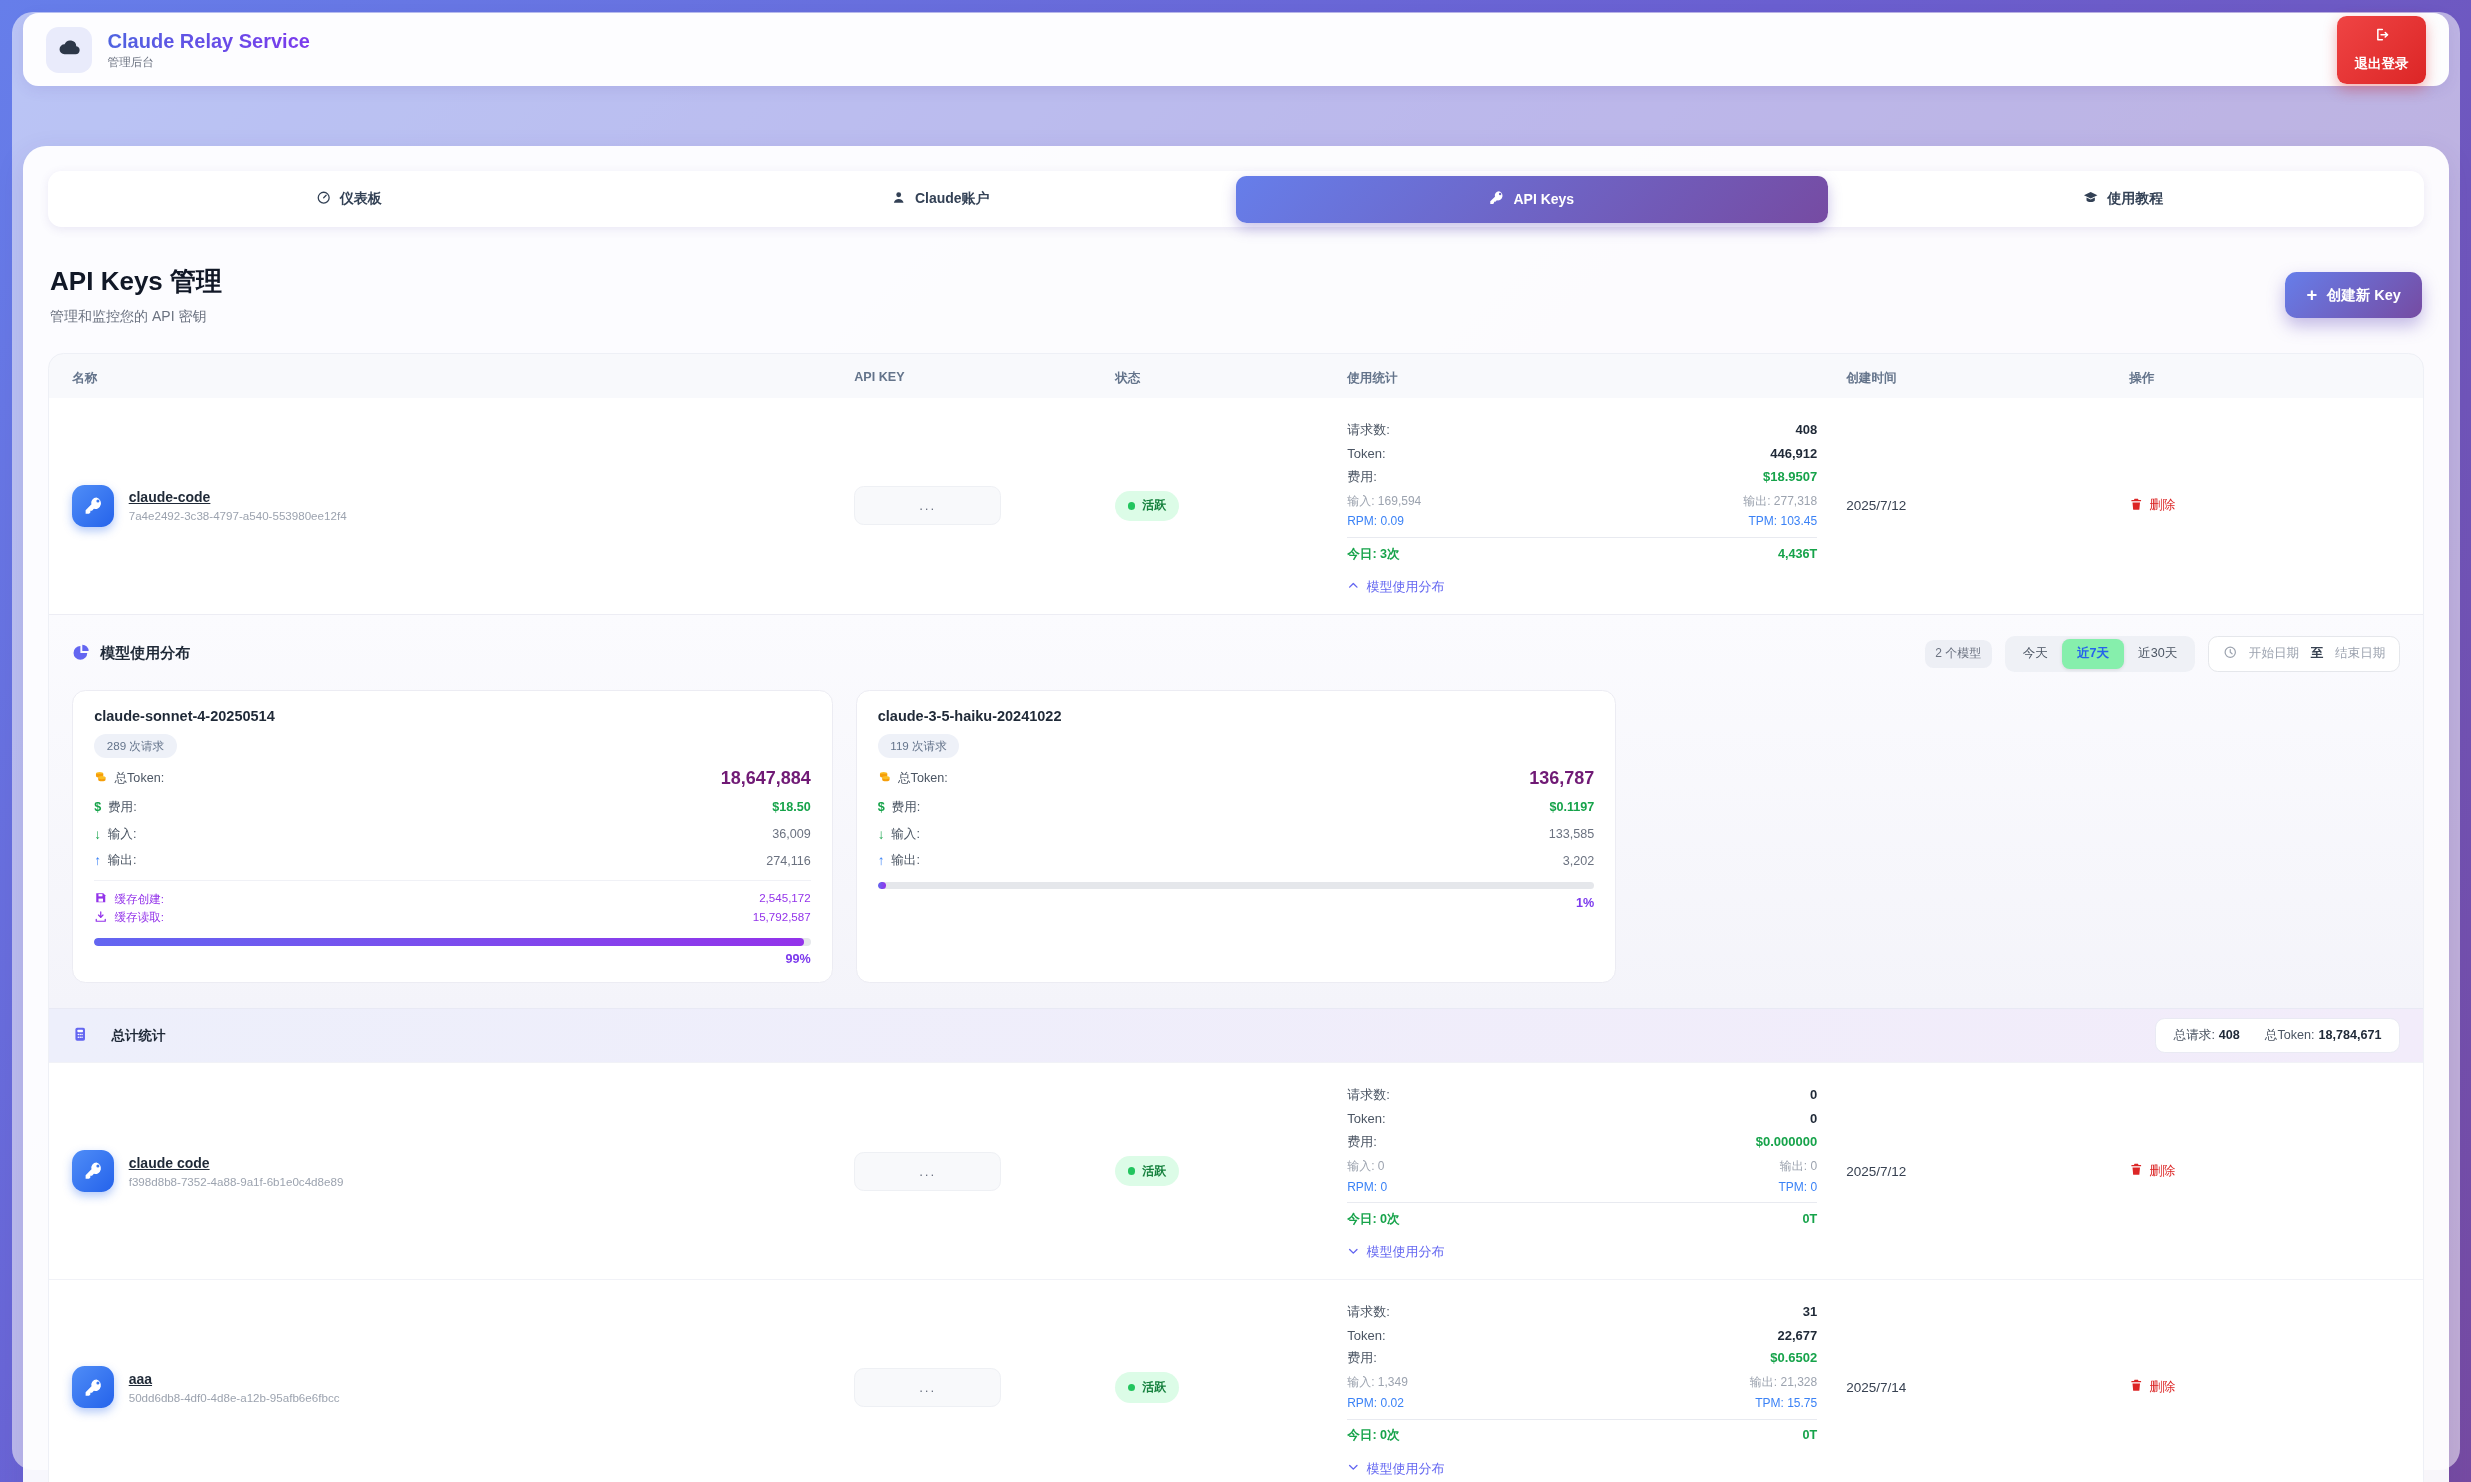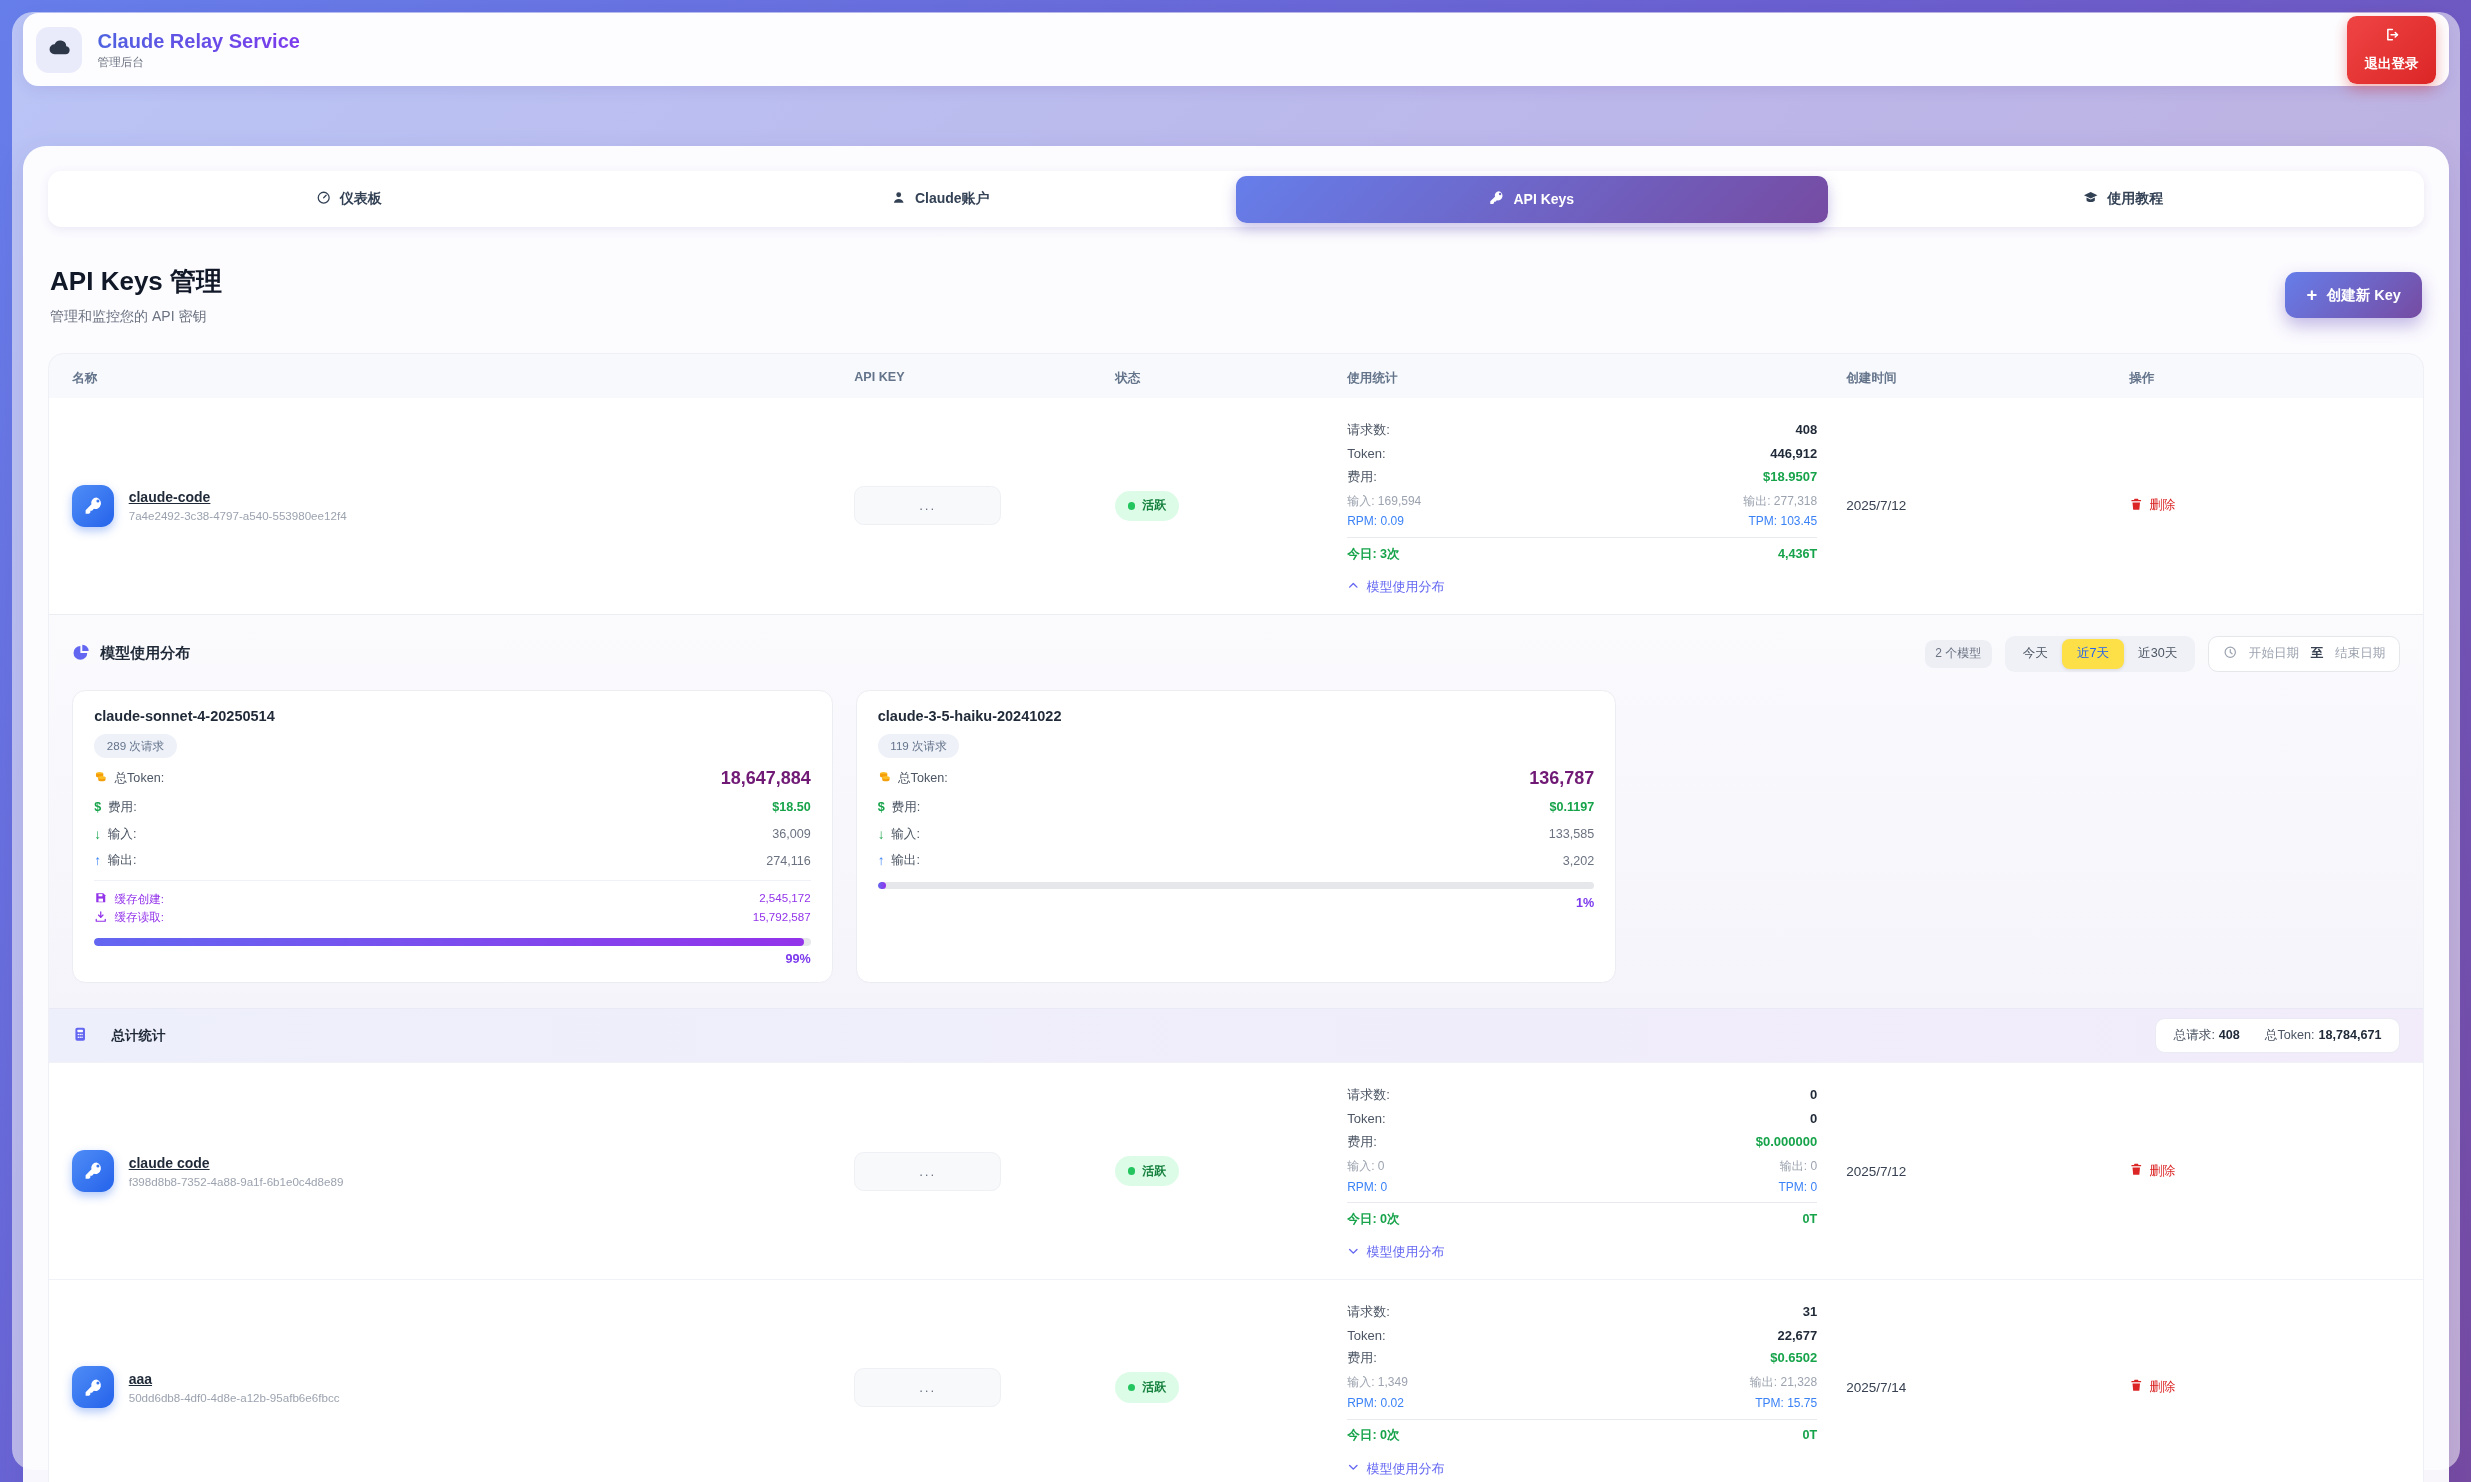--- a/index.html
+++ b/index.html
@@ -7,21 +7,21 @@
   body {
     font-family:"Liberation Sans","DejaVu Sans",sans-serif;
     background:linear-gradient(135deg,#667eea 0%,#6a5fd0 45%,#764ba2 100%);
     position:relative; overflow:hidden; color:#1f2937;
   }
   .shell { position:absolute; inset:11.6px; border-radius:21px; background:rgba(255,255,255,0.55); }
 
   
   .header-card {
     margin:1.9px 11.6px 0; height:73px; background:rgba(255,255,255,0.97);
-    border-radius:15.4px; display:flex; align-items:center; padding:0 13px;
+    border-radius:15.4px; display:flex; align-items:center; padding:0 23px;
     box-shadow:0 3.9px 13.5px rgba(80,60,160,0.10);
   }
   .logo-box { width:46px; height:46px; border-radius:12.6px; background:#e9ebfb;
     display:flex; align-items:center; justify-content:center; }
   .logo-box svg { width:25px; height:25px; }
   .app-titles { margin-left:15.4px; }
   .app-title { font-size:20px; font-weight:bold;
     background:linear-gradient(90deg,#4f63e0,#7c3aed);
     -webkit-background-clip:text; background-clip:text; color:transparent; }
   .app-subtitle { font-size:11.6px; color:#6b7280; margin-top:2.9px; }
@@ -96,21 +96,21 @@
   
   .model-panel { background:linear-gradient(180deg,#fbfbfe,#f4f4fa); border-top:1px solid #ededf4;
     padding:21px 23px 25px; }
   .panel-head { display:flex; align-items:center; }
   .panel-title { display:flex; align-items:center; gap:9.7px; font-size:15px; font-weight:700; color:#1f2937; }
   .panel-title svg { width:18.3px; height:18.3px; }
   .panel-controls { margin-left:auto; display:flex; align-items:center; gap:13.5px; }
   .model-count { background:#edeff5; color:#6b7280; font-size:12px; border-radius:8.7px; padding:5.8px 10.6px; }
   .segmented { background:#eff1f6; border-radius:9.7px; padding:2.9px; display:flex; }
   .seg-opt { font-size:12.6px; color:#4b5563; padding:6.8px 14.5px; border-radius:7.7px; cursor:pointer; }
-  .seg-opt.active { background:#fde047; color:#2563eb; font-weight:400; box-shadow:0 1px 3.9px rgba(0,0,0,0.10); }
+  .seg-opt.active { background:#86efac; color:#2563eb; font-weight:700; box-shadow:0 1px 3.9px rgba(0,0,0,0.10); }
   .date-range { background:#fff; border:1px solid #e5e7eb; border-radius:9.7px; padding:8.7px 13.5px;
     display:flex; align-items:center; gap:11.6px; font-size:12.6px; cursor:pointer; }
   .date-range svg { width:14.5px; height:14.5px; }
   .dr-placeholder { color:#9ca3af; }
   .dr-to { color:#374151; font-weight:600; }
 
   .cards-grid { display:grid; grid-template-columns:repeat(3,1fr); gap:23px; margin-top:17.4px; }
   .model-card { background:#fff; border:1px solid #ececf3; border-radius:13.5px; padding:17.4px 21px 15.4px;
     min-height:263px; }
   .model-name { font-size:14.5px; font-weight:700; color:#1f2937; }

